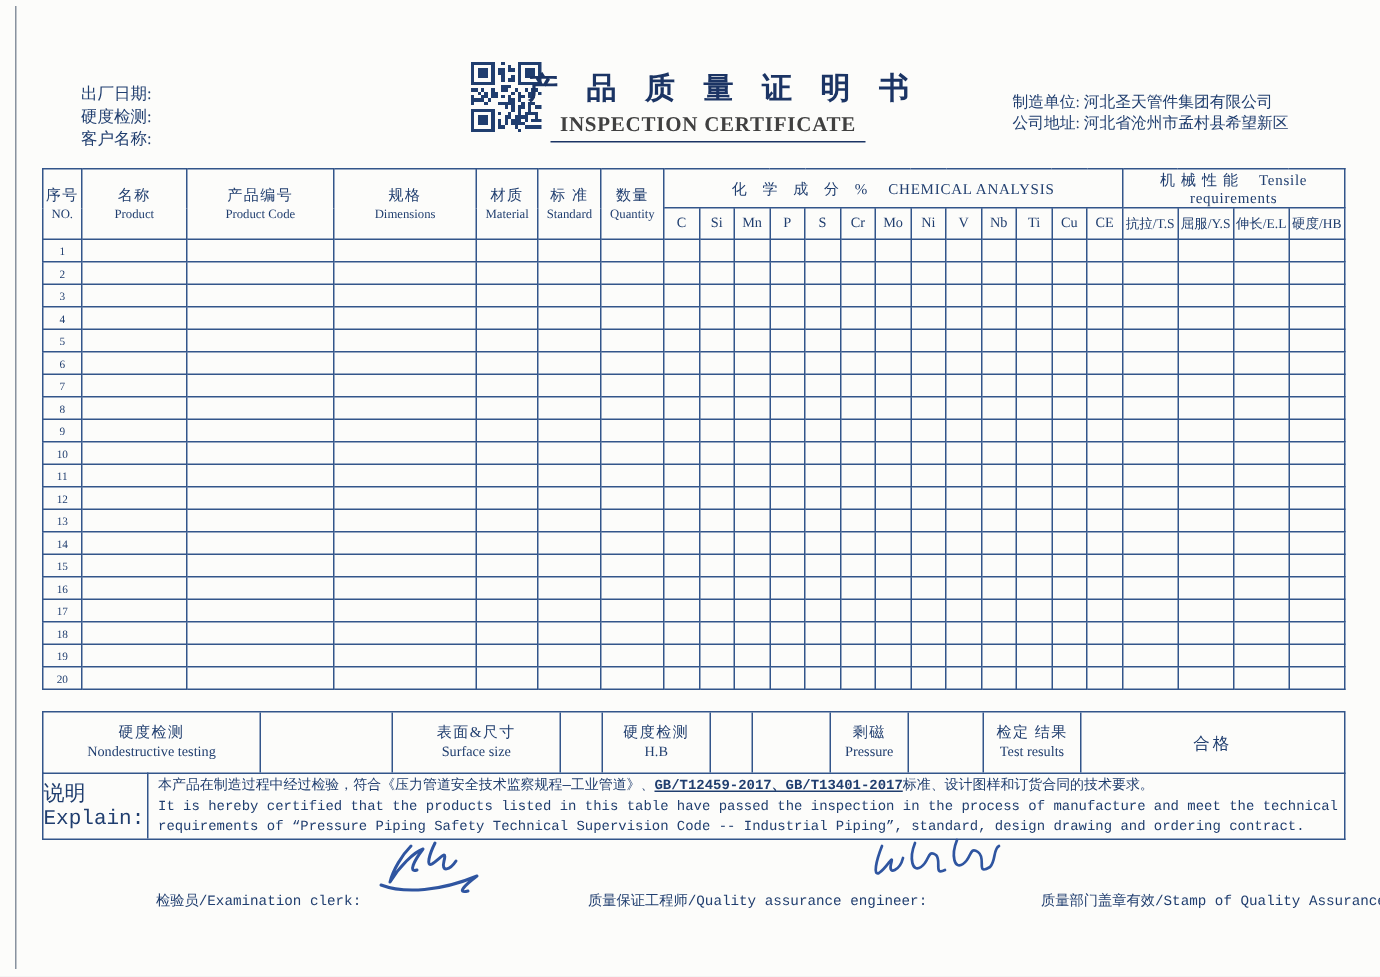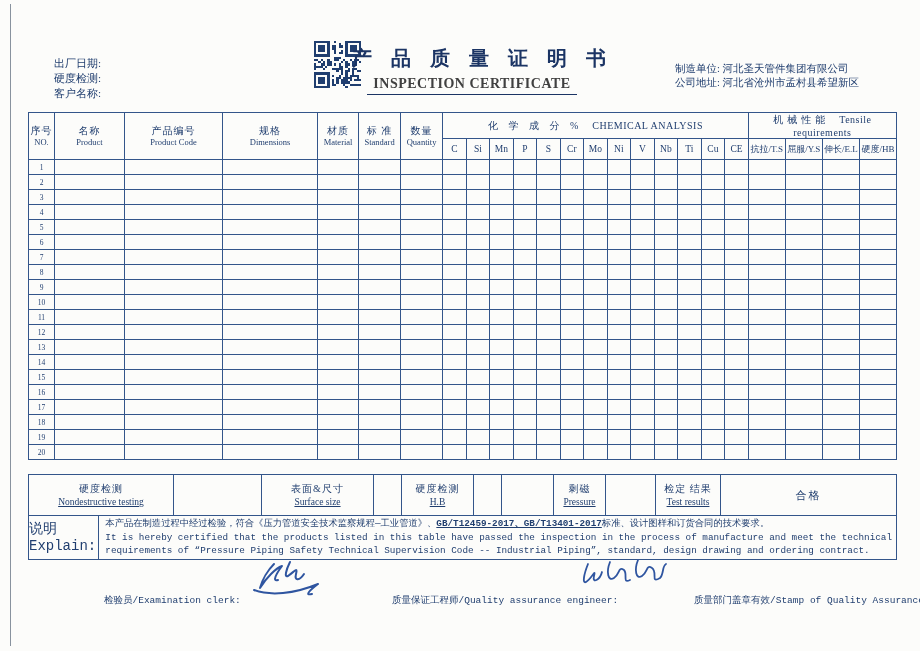--- a/index.html
+++ b/index.html
@@ -37,21 +37,21 @@
   th.elem{font-size:9.5px;font-weight:normal;}
   th.mech{font-size:9px;font-weight:normal;}
   td.cell{height:15px;}
   td.num{font-size:7.5px;}
 
   
   .summary-row{position:absolute;left:28px;top:474px;width:869px;height:42px;display:flex;border:1px solid var(--border);}
   .scell{border-right:1px solid var(--border);display:flex;flex-direction:column;justify-content:center;align-items:center;}
   .scell:last-child{border-right:none;}
   .scell .cn{font-size:10px;letter-spacing:1px;line-height:14px;}
-  .scell .en{font-size:9.5px;line-height:13px;text-decoration:underline;}
+  .scell .en{font-size:9.5px;line-height:13px;}
   .scell.verdict{font-size:11px;letter-spacing:2px;}
 
   
   .explain-row{position:absolute;left:28px;top:515px;width:869px;height:45px;display:flex;border:1px solid var(--border);border-top:none;font-family:"Liberation Mono","DejaVu Sans Mono",monospace;}
   .explain-label{width:143px;border-right:1px solid var(--border);display:flex;align-items:center;justify-content:center;font-size:14px;}
   .explain-text{flex:1;padding:2px 4px 0 6px;font-size:9.3px;line-height:13.5px;white-space:nowrap;}
   .u{text-decoration:underline;font-weight:bold;}
 
   
   .footer-label{position:absolute;font-family:"Liberation Mono","DejaVu Sans Mono",monospace;font-size:9.5px;top:594px;white-space:nowrap;}

